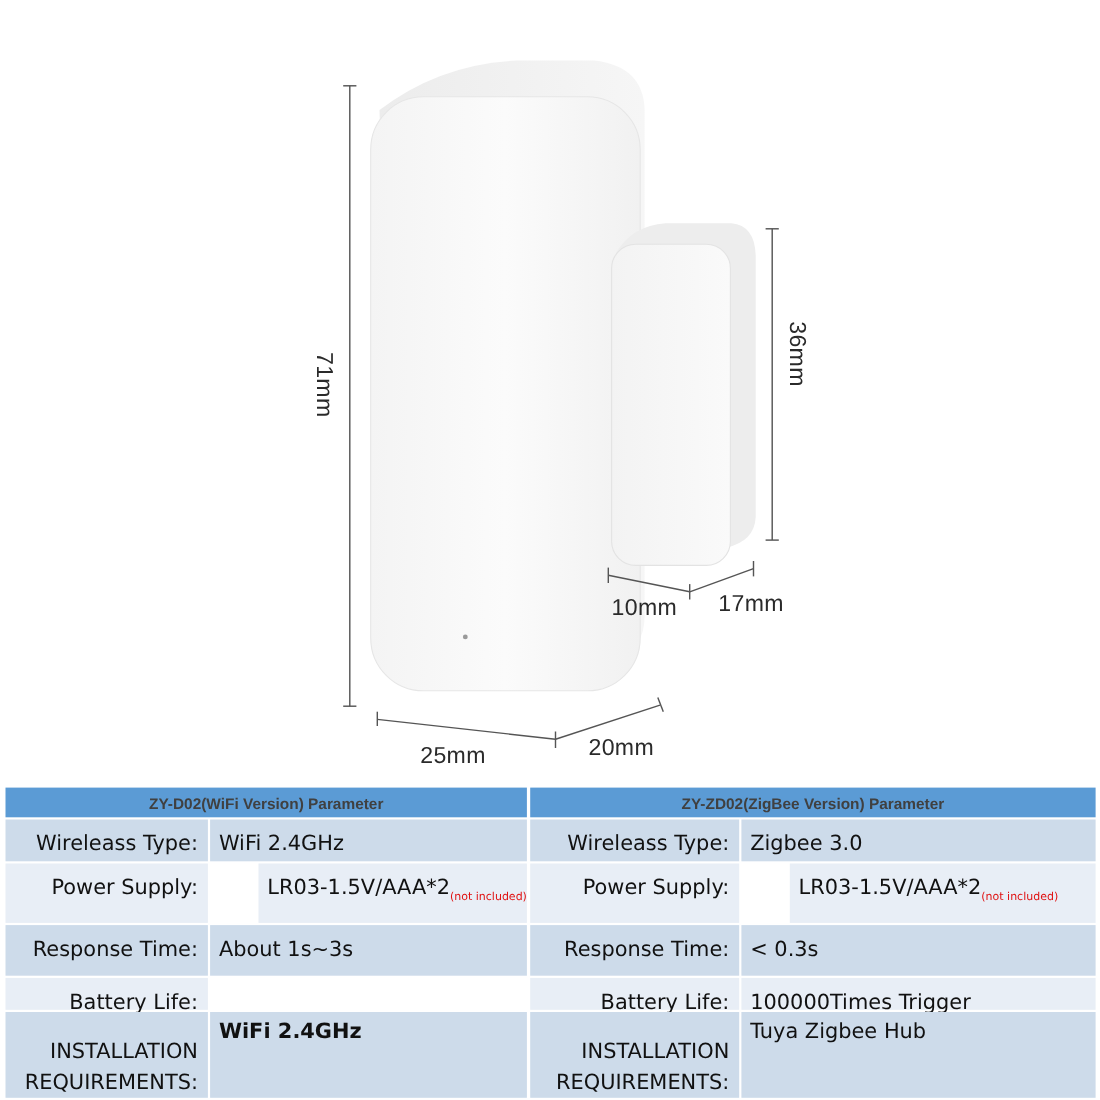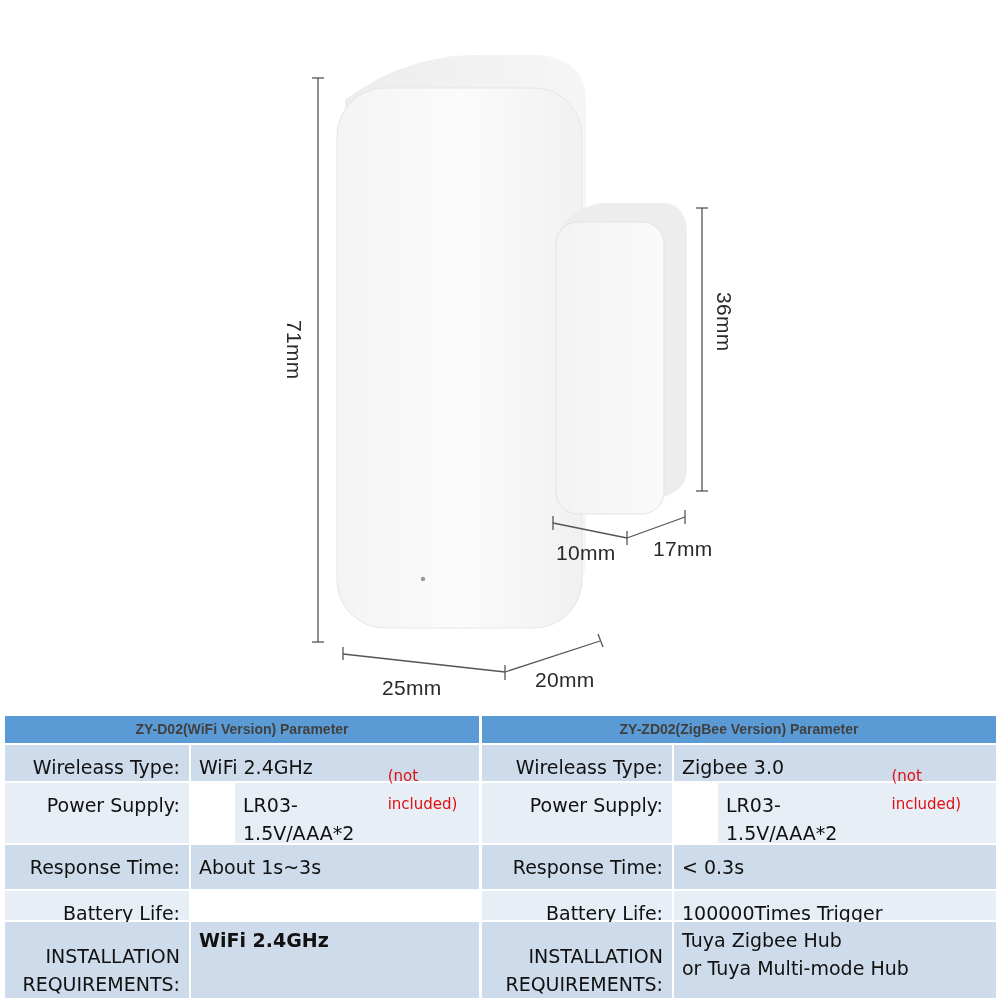--- a/index.html
+++ b/index.html
@@ -17,21 +17,21 @@
   .tbl.left .lbl { width:184px; }
   .tbl.right .lbl { width:190px;padding-left:14px; }
   .row .val { flex:1; padding-left:8px; }
   .row.dark .lbl, .row.dark .val { background:#cddbea; }
   .row.light .lbl, .row.light .val { background:#e8eef6; }
   .r1 { height:41px; }
   .r2 { height:60px;gap:46px; }
   .r3 { height:50px; }
   .r4 { height:29px; }
   .r5 { height:86px; }
-  .note { font-size:15px; color:#e01010; align-self:flex-end; margin-bottom:25px; }
+  .note { font-size:10px; color:#e01010; align-self:flex-end; margin-bottom:9px; }
   .red { color:#e21a1a; }
   .bold { font-weight:bold; }
   .multiline { flex-direction:column; }
 </style>
 </head>
 <body>
 
 <div class="stage">
   <svg width="1000" height="705" viewBox="0 0 1000 705">
     <defs>
@@ -146,17 +146,16 @@
       <div class="lbl">Battery Life:</div>
       <div class="val">100000Times Trigger</div>
     </div>
     <div class="row dark r5">
       <div class="lbl multiline" style="align-items:flex-end; padding-top:4px;">
         <span>INSTALLATION</span>
         <span>REQUIREMENTS:</span>
       </div>
       <div class="val red multiline" style="padding-top:4px;">
         <span>Tuya Zigbee Hub</span>
-        <span>or Tuya Multi-mode Hub</span>
       </div>
     </div>
   </div>
 </div>
 
 </body></html>

